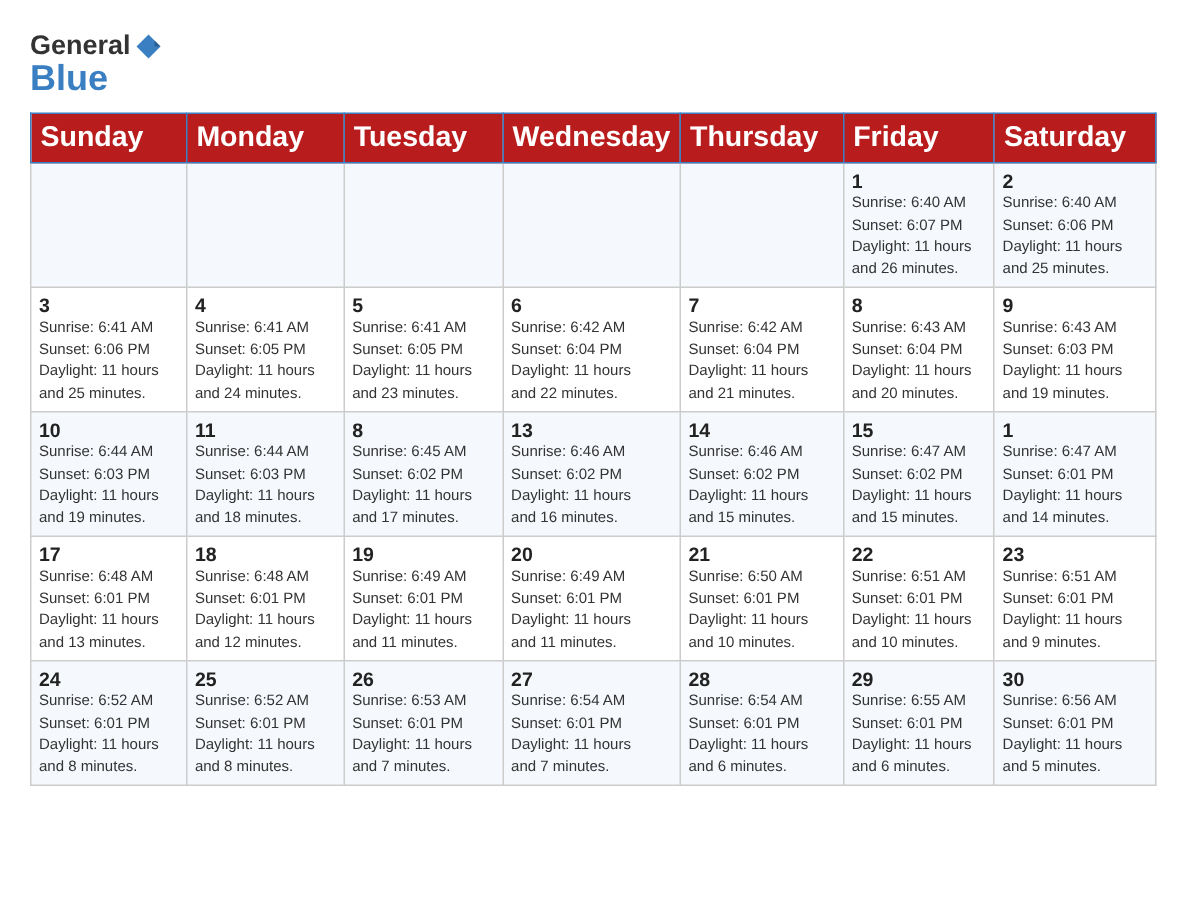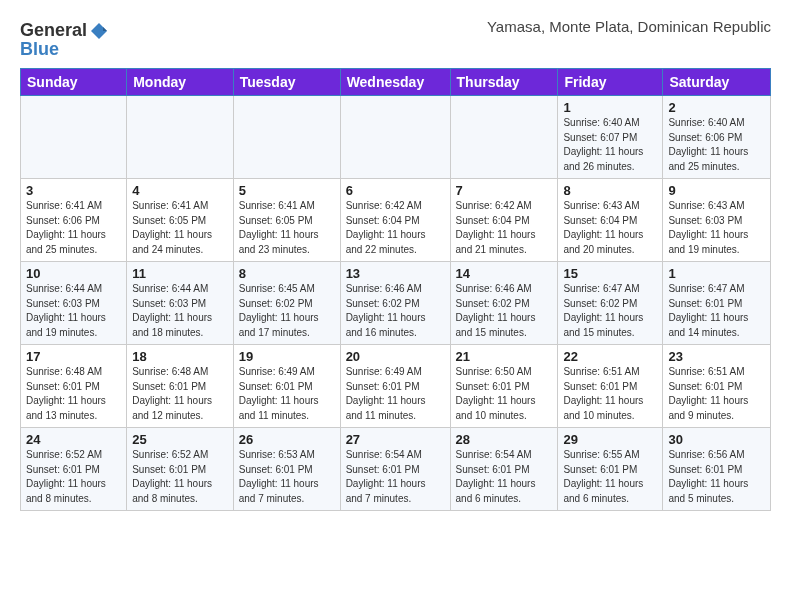--- a/index.html
+++ b/index.html
@@ -42,23 +42,23 @@
       font-size: 15px;
       color: #444;
       margin-top: 2px;
     }
     .calendar {
       width: 100%;
       border-collapse: collapse;
       margin-top: 8px;
     }
     .calendar th {
-      background: #6d28d9;
+      background: #b91c1c;
       color: #fff;
-      font-size: 14px;
+      font-size: 19px;
       font-weight: bold;
       padding: 5px 6px;
       text-align: left;
       border: 1px solid #3a7fc1;
     }
     .calendar td {
       border: 1px solid #ccc;
       vertical-align: top;
       padding: 4px 5px;
       width: 113px;
@@ -95,24 +95,23 @@
 <div class="page">
   <div class="header">
     <div class="logo">
       <div class="logo-text-row">
         <span style="font-size:18px;font-weight:bold;color:#333;">General</span>
         <svg width="20" height="20" viewBox="0 0 20 20" style="margin-left:2px;vertical-align:middle;">
           <polygon points="10,2 18,10 10,18 2,10" fill="#3a7fc1"></polygon>
           <polygon points="10,2 18,10 14,10 14,6" fill="#2a5f91"></polygon>
         </svg>
       </div>
-      <span style="font-size:18px;font-weight:bold;color:#3a7fc1;margin-top:-2px;">Blue</span>
+      <span style="font-size:24px;font-weight:bold;color:#3a7fc1;margin-top:-2px;">Blue</span>
     </div>
     <div class="title-block">
-      <div class="location-title">Yamasa, Monte Plata, Dominican Republic</div>
     </div>
   </div>
 
   <table class="calendar">
     <thead>
       <tr>
       <th>Sunday</th>
           <th>Monday</th>
           <th>Tuesday</th>
           <th>Wednesday</th>

